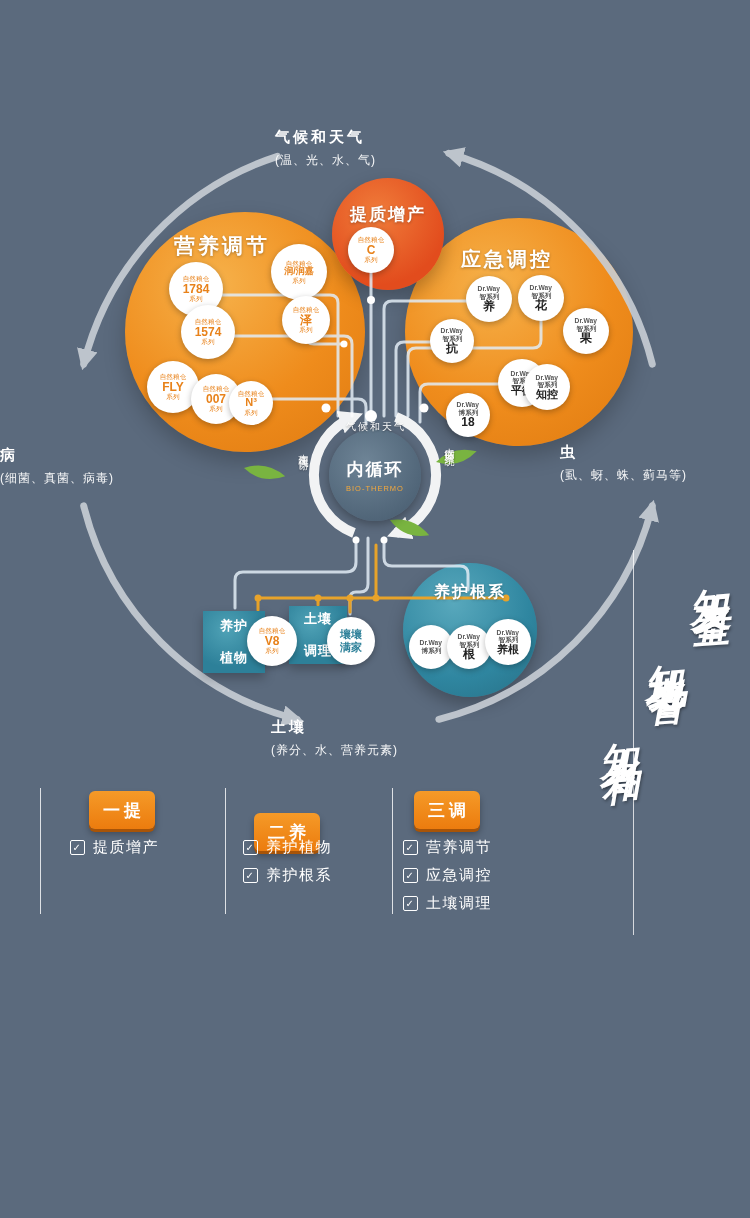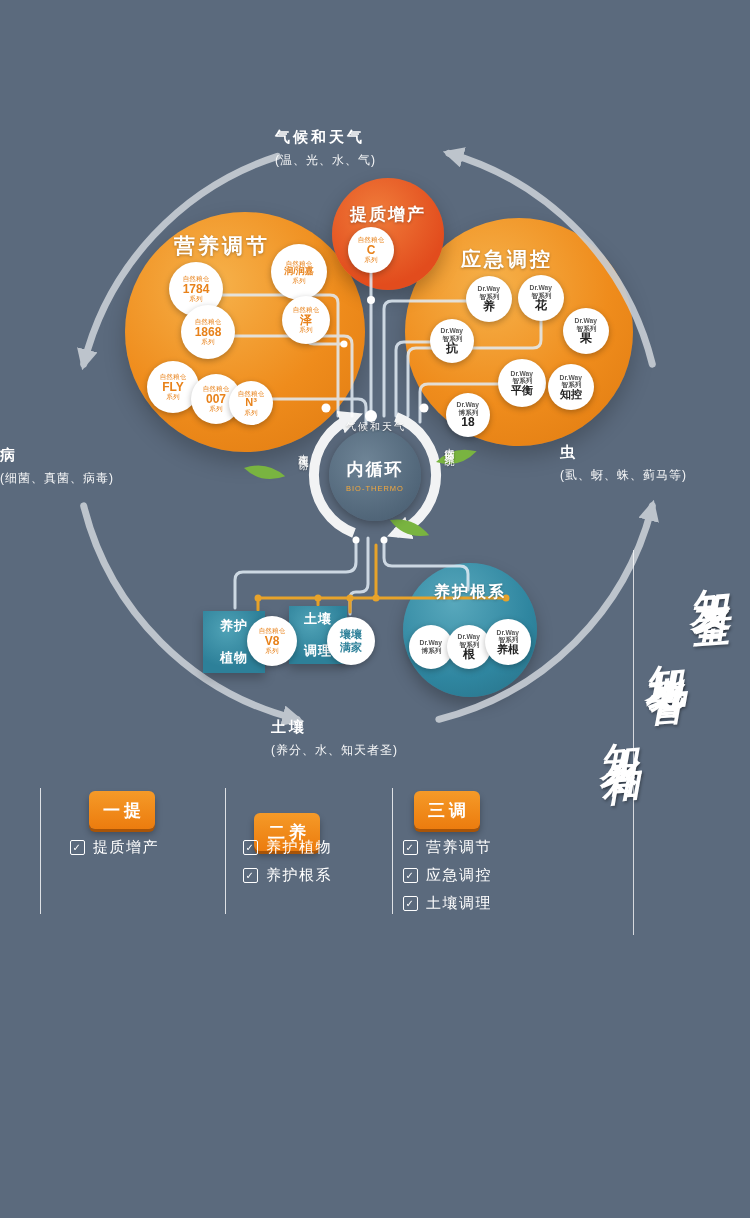--- a/index.html
+++ b/index.html
@@ -148,21 +148,21 @@
   <span class="n">1784</span>
   <span class="s">系列</span>
 </div>
 <div class="pc pc-o" style="left:271px;top:244px;width:56px;height:56px">
   <span class="s">自然粮仓</span>
   <span class="n" style="font-size:9px">润/润嘉</span>
   <span class="s">系列</span>
 </div>
 <div class="pc pc-o" style="left:181px;top:305px;width:54px;height:54px">
   <span class="s">自然粮仓</span>
-  <span class="n">1868</span>
+  <span class="n">1574</span>
   <span class="s">系列</span>
 </div>
 <div class="pc pc-o" style="left:282px;top:296px;width:48px;height:48px">
   <span class="s">自然粮仓</span>
   <span class="n">泽</span>
   <span class="s">系列</span>
 </div>
 <div class="pc pc-o" style="left:147px;top:361px;width:52px;height:52px">
   <span class="s">自然粮仓</span>
   <span class="n">FLY</span>
@@ -203,21 +203,21 @@
 <div class="pc pc-d" style="left:430px;top:319px;width:44px;height:44px">
   <span class="s">Dr.Way</span>
   <span class="s">智系列</span>
   <span class="n">抗</span>
 </div>
 <div class="pc pc-d" style="left:498px;top:359px;width:48px;height:48px">
   <span class="s">Dr.Way</span>
   <span class="s">智系列</span>
   <span class="n" style="font-size:11px">平衡</span>
 </div>
-<div class="pc pc-d" style="left:548px;top:364px;width:46px;height:46px">
+<div class="pc pc-d" style="left:524px;top:364px;width:46px;height:46px">
   <span class="s">Dr.Way</span>
   <span class="s">智系列</span>
   <span class="n" style="font-size:11px">知控</span>
 </div>
 <div class="pc pc-d" style="left:446px;top:393px;width:44px;height:44px">
   <span class="s">Dr.Way</span>
   <span class="s">博系列</span>
   <span class="n">18</span>
 </div>
 
@@ -269,21 +269,21 @@
 <div class="edge-label" style="left:0px;top:446px;width:150px">
   <div class="t">病</div>
   <div class="s">(细菌、真菌、病毒)</div>
 </div>
 <div class="edge-label" style="left:560px;top:443px;width:190px">
   <div class="t">虫</div>
   <div class="s">(虱、蚜、蛛、蓟马等)</div>
 </div>
 <div class="edge-label" style="left:271px;top:718px;width:200px">
   <div class="t">土壤</div>
-  <div class="s">(养分、水、知天者圣)</div>
+  <div class="s">(养分、水、营养元素)</div>
 </div>
 
 <div class="vsep" style="left:40px;top:788px"></div>
 <div class="vsep" style="left:225px;top:788px"></div>
 <div class="vsep" style="left:392px;top:788px"></div>
 
 <button class="tag" style="left:89px;top:791px">一提</button>
 <button class="tag" style="left:254px;top:813px">二养</button>
 <button class="tag" style="left:414px;top:791px">三调</button>
 

